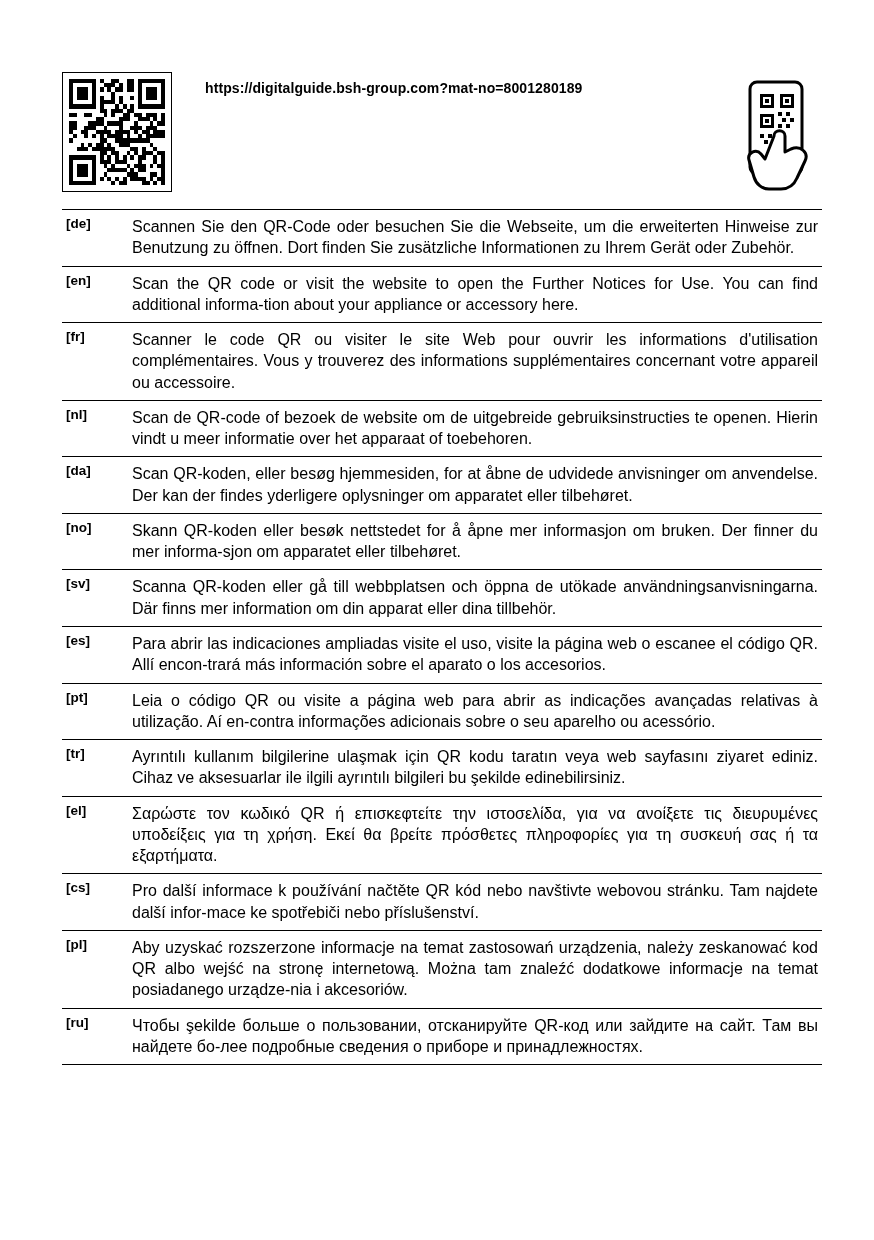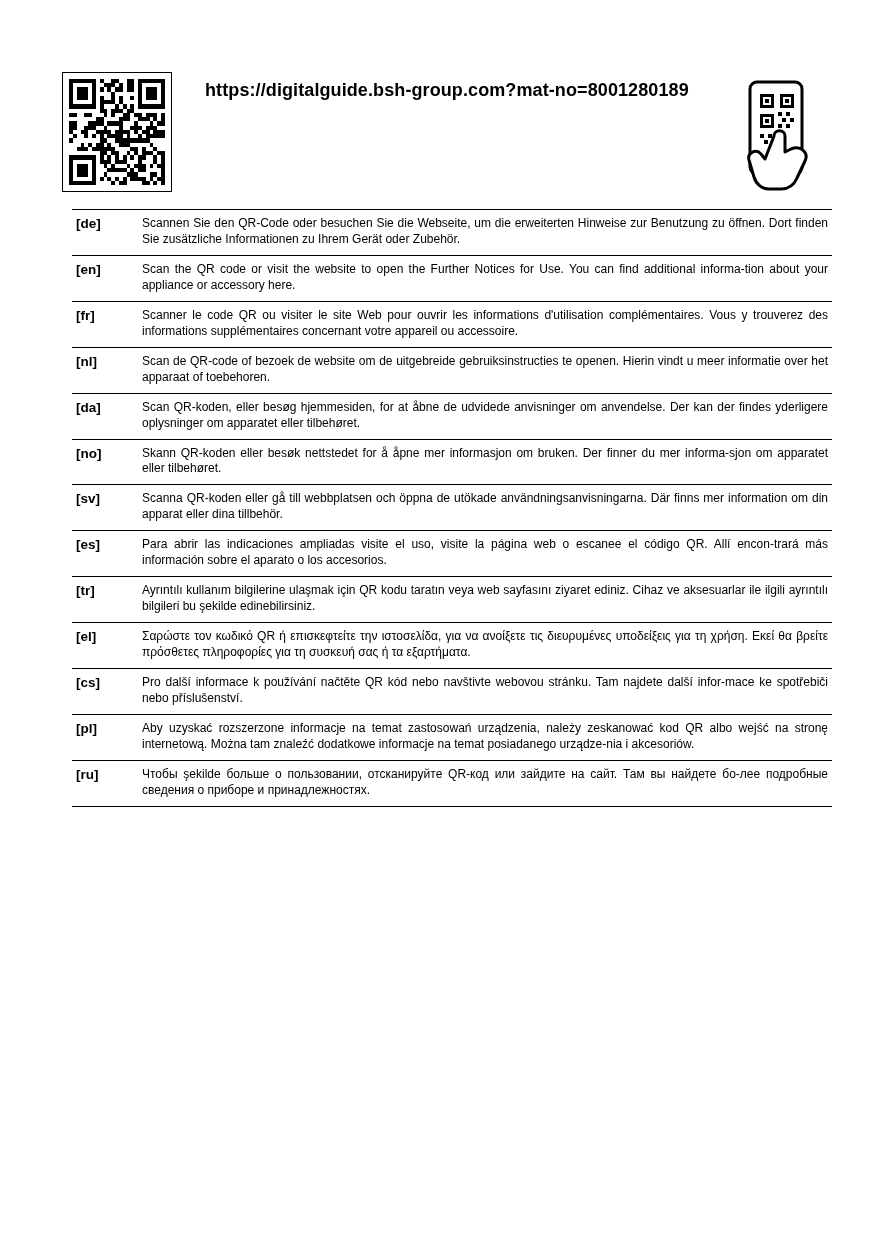--- a/index.html
+++ b/index.html
@@ -47,21 +47,21 @@
     grid-template-columns: repeat(25, 1fr);
     grid-template-rows: repeat(25, 1fr);
   }
   .qr-grid i { display: block; }
   .qr-grid i.on { background: #000; }
 
   .url {
     position: absolute;
     left: 143px;
     top: 8px;
-    font-size: 18px;
+    font-size: 14px;
     font-weight: bold;
     letter-spacing: 0.1px;
     white-space: nowrap;
   }
 
   .phone-illus {
     position: absolute;
     right: 0;
     top: 8px;
     width: 92px;
@@ -69,41 +69,40 @@
   }
 
   
   .lang-table {
     position: absolute;
     left: 62px;
     top: 209px;
     width: 760px;
     border-collapse: collapse;
     table-layout: fixed;
-    margin-left: 10px;
   }
   .lang-table tr {
     border-top: 1.2px solid #000;
   }
   .lang-table tr:last-child {
     border-bottom: 1.2px solid #000;
   }
   .lang-table td {
     vertical-align: top;
     padding: 6px 0 7px 0;
   }
   td.code {
     width: 66px;
     font-size: 13.5px;
     font-weight: bold;
     padding-left: 4px;
     white-space: nowrap;
   }
   td.txt {
-    font-size: 12px;
+    font-size: 16px;
     line-height: 1.33;
     padding-right: 4px;
     text-align: justify;
     text-justify: inter-word;
     hyphens: manual;
   }
 </style>
 </head>
 <body>
 
@@ -802,20 +801,24 @@
         </tr>
         <tr>
           <td class="code">[sv]</td>
           <td class="txt">Scanna QR-koden eller gå till webbplatsen och öppna de utökade användningsanvisningarna. Där finns mer information om din apparat eller dina tillbehör.</td>
         </tr>
         <tr>
           <td class="code">[es]</td>
           <td class="txt">Para abrir las indicaciones ampliadas visite el uso, visite la página web o escanee el código QR. Allí encon-trará más información sobre el aparato o los accesorios.</td>
         </tr>
         <tr>
+          <td class="code">[pt]</td>
+          <td class="txt">Leia o código QR ou visite a página web para abrir as indicações avançadas relativas à utilização. Aí en-contra informações adicionais sobre o seu aparelho ou acessório.</td>
+        </tr>
+        <tr>
           <td class="code">[tr]</td>
           <td class="txt">Ayrıntılı kullanım bilgilerine ulaşmak için QR kodu taratın veya web sayfasını ziyaret ediniz. Cihaz ve aksesuarlar ile ilgili ayrıntılı bilgileri bu şekilde edinebilirsiniz.</td>
         </tr>
         <tr>
           <td class="code">[el]</td>
           <td class="txt">Σαρώστε τον κωδικό QR ή επισκεφτείτε την ιστοσελίδα, για να ανοίξετε τις διευρυμένες υποδείξεις για τη χρήση. Εκεί θα βρείτε πρόσθετες πληροφορίες για τη συσκευή σας ή τα εξαρτήματα.</td>
         </tr>
         <tr>
           <td class="code">[cs]</td>
           <td class="txt">Pro další informace k používání načtěte QR kód nebo navštivte webovou stránku. Tam najdete další infor-mace ke spotřebiči nebo příslušenství.</td>

